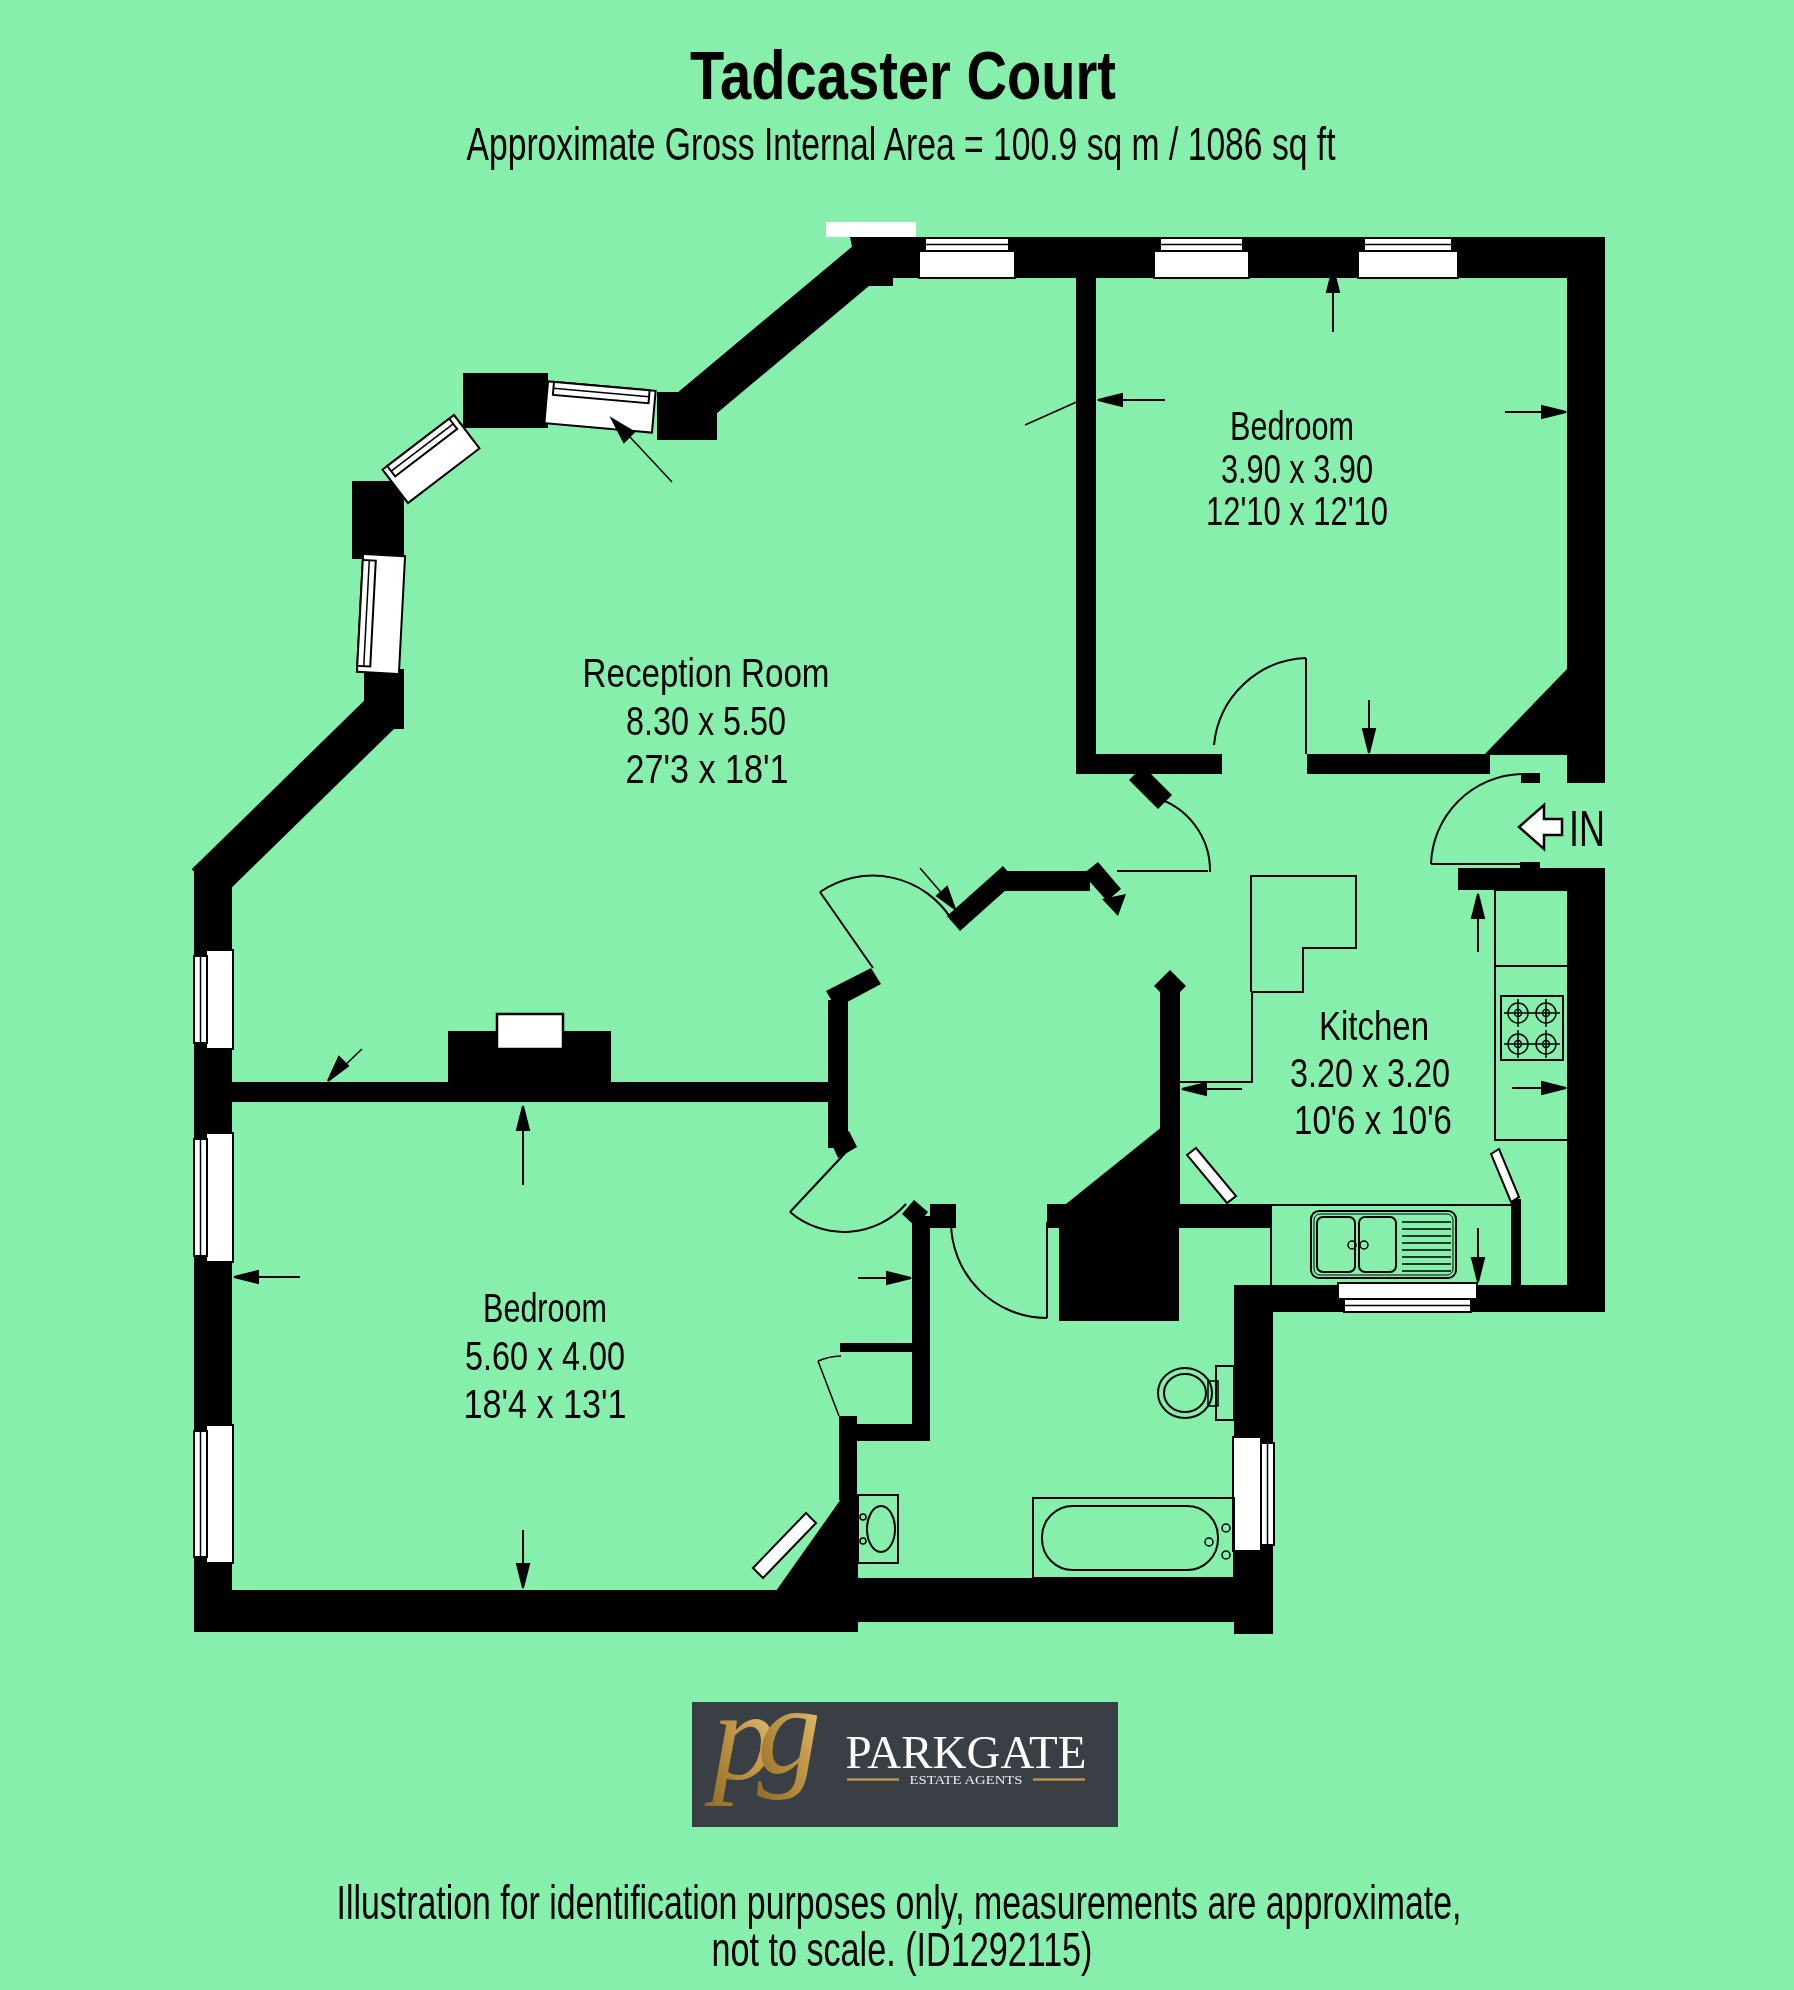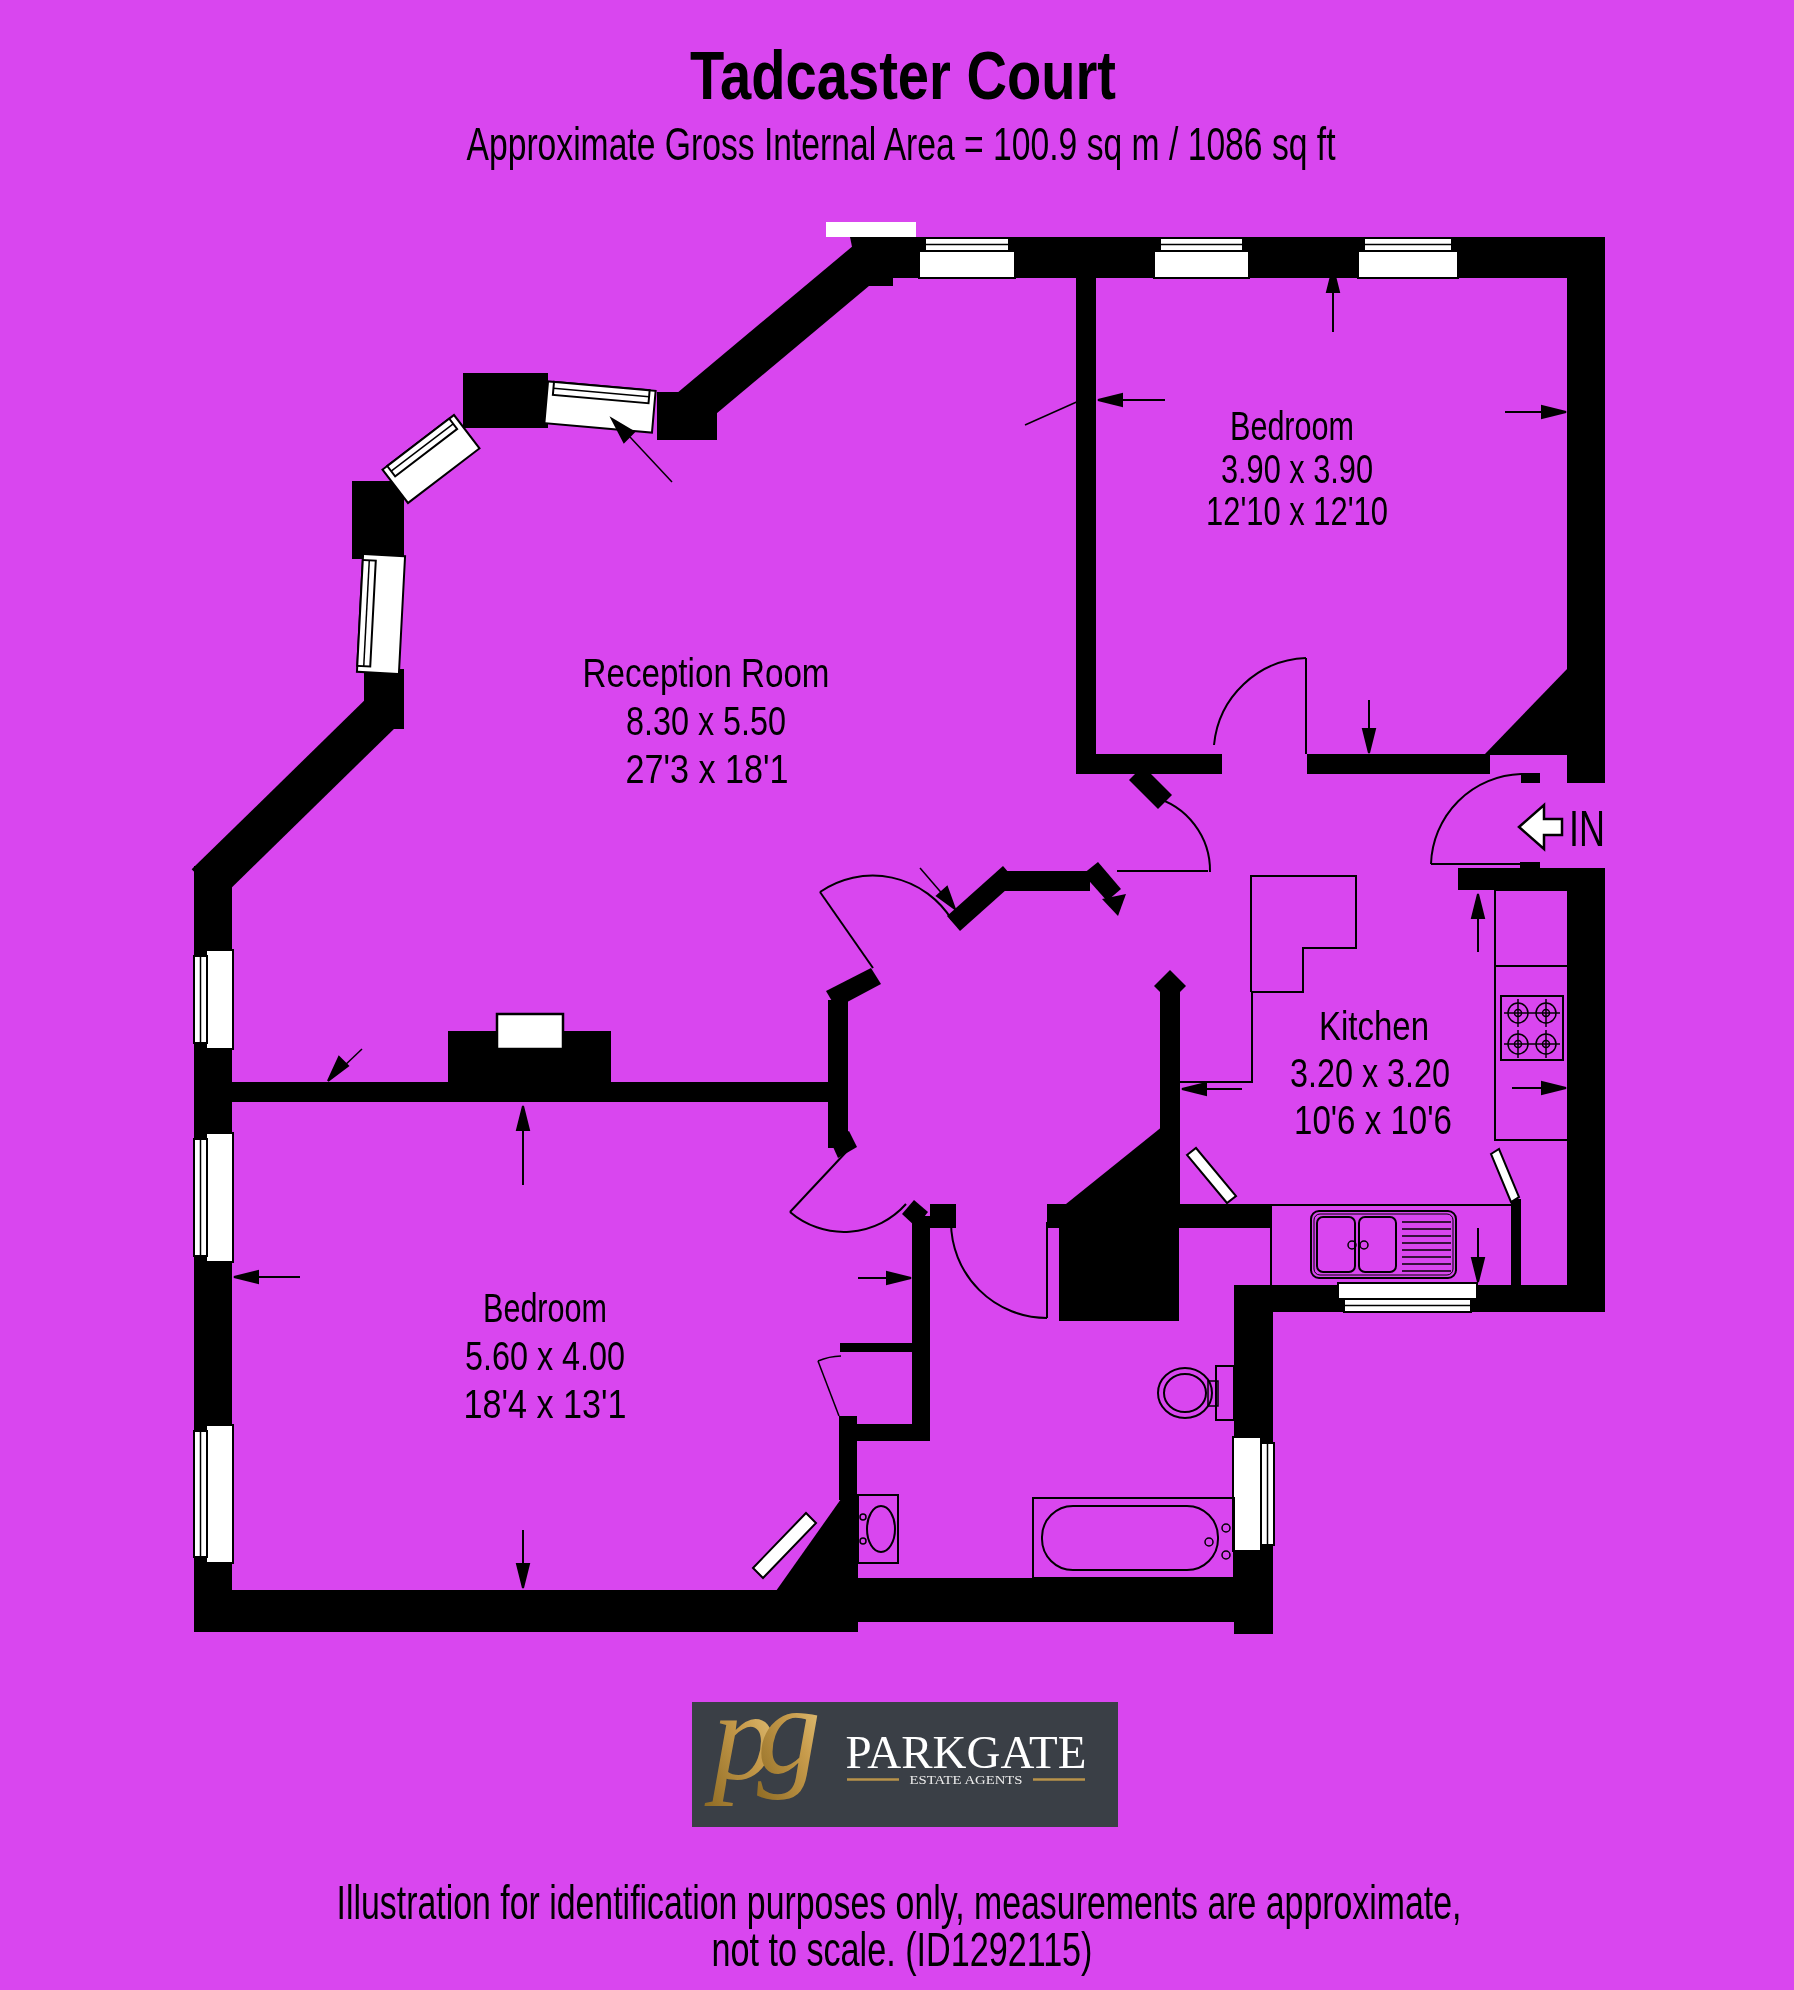--- a/index.html
+++ b/index.html
@@ -1,16 +1,16 @@
 <!DOCTYPE html>
 <html><head>
 <meta charset="utf-8">
 <style>
 html,body{margin:0;padding:0;background:#fff;}
-#page{width:1794px;height:1990px;position:relative;background:#d946ef;font-family:"Liberation Sans",sans-serif;}
+#page{width:1794px;height:1990px;position:relative;background:#86efac;font-family:"Liberation Sans",sans-serif;}
 svg{position:absolute;left:0;top:0;}
 </style>
 </head>
 <body>
 <div id="page">
 <svg width="1794" height="1990" viewBox="0 0 1794 1990">
 
 <text x="903" y="99" font-size="68" font-weight="bold" text-anchor="middle" fill="#000" textLength="426" lengthAdjust="spacingAndGlyphs">Tadcaster Court</text>
 
 <text x="901" y="160" font-size="47" text-anchor="middle" fill="#000" textLength="869" lengthAdjust="spacingAndGlyphs">Approximate Gross Internal Area = 100.9 sq m / 1086 sq ft</text>

